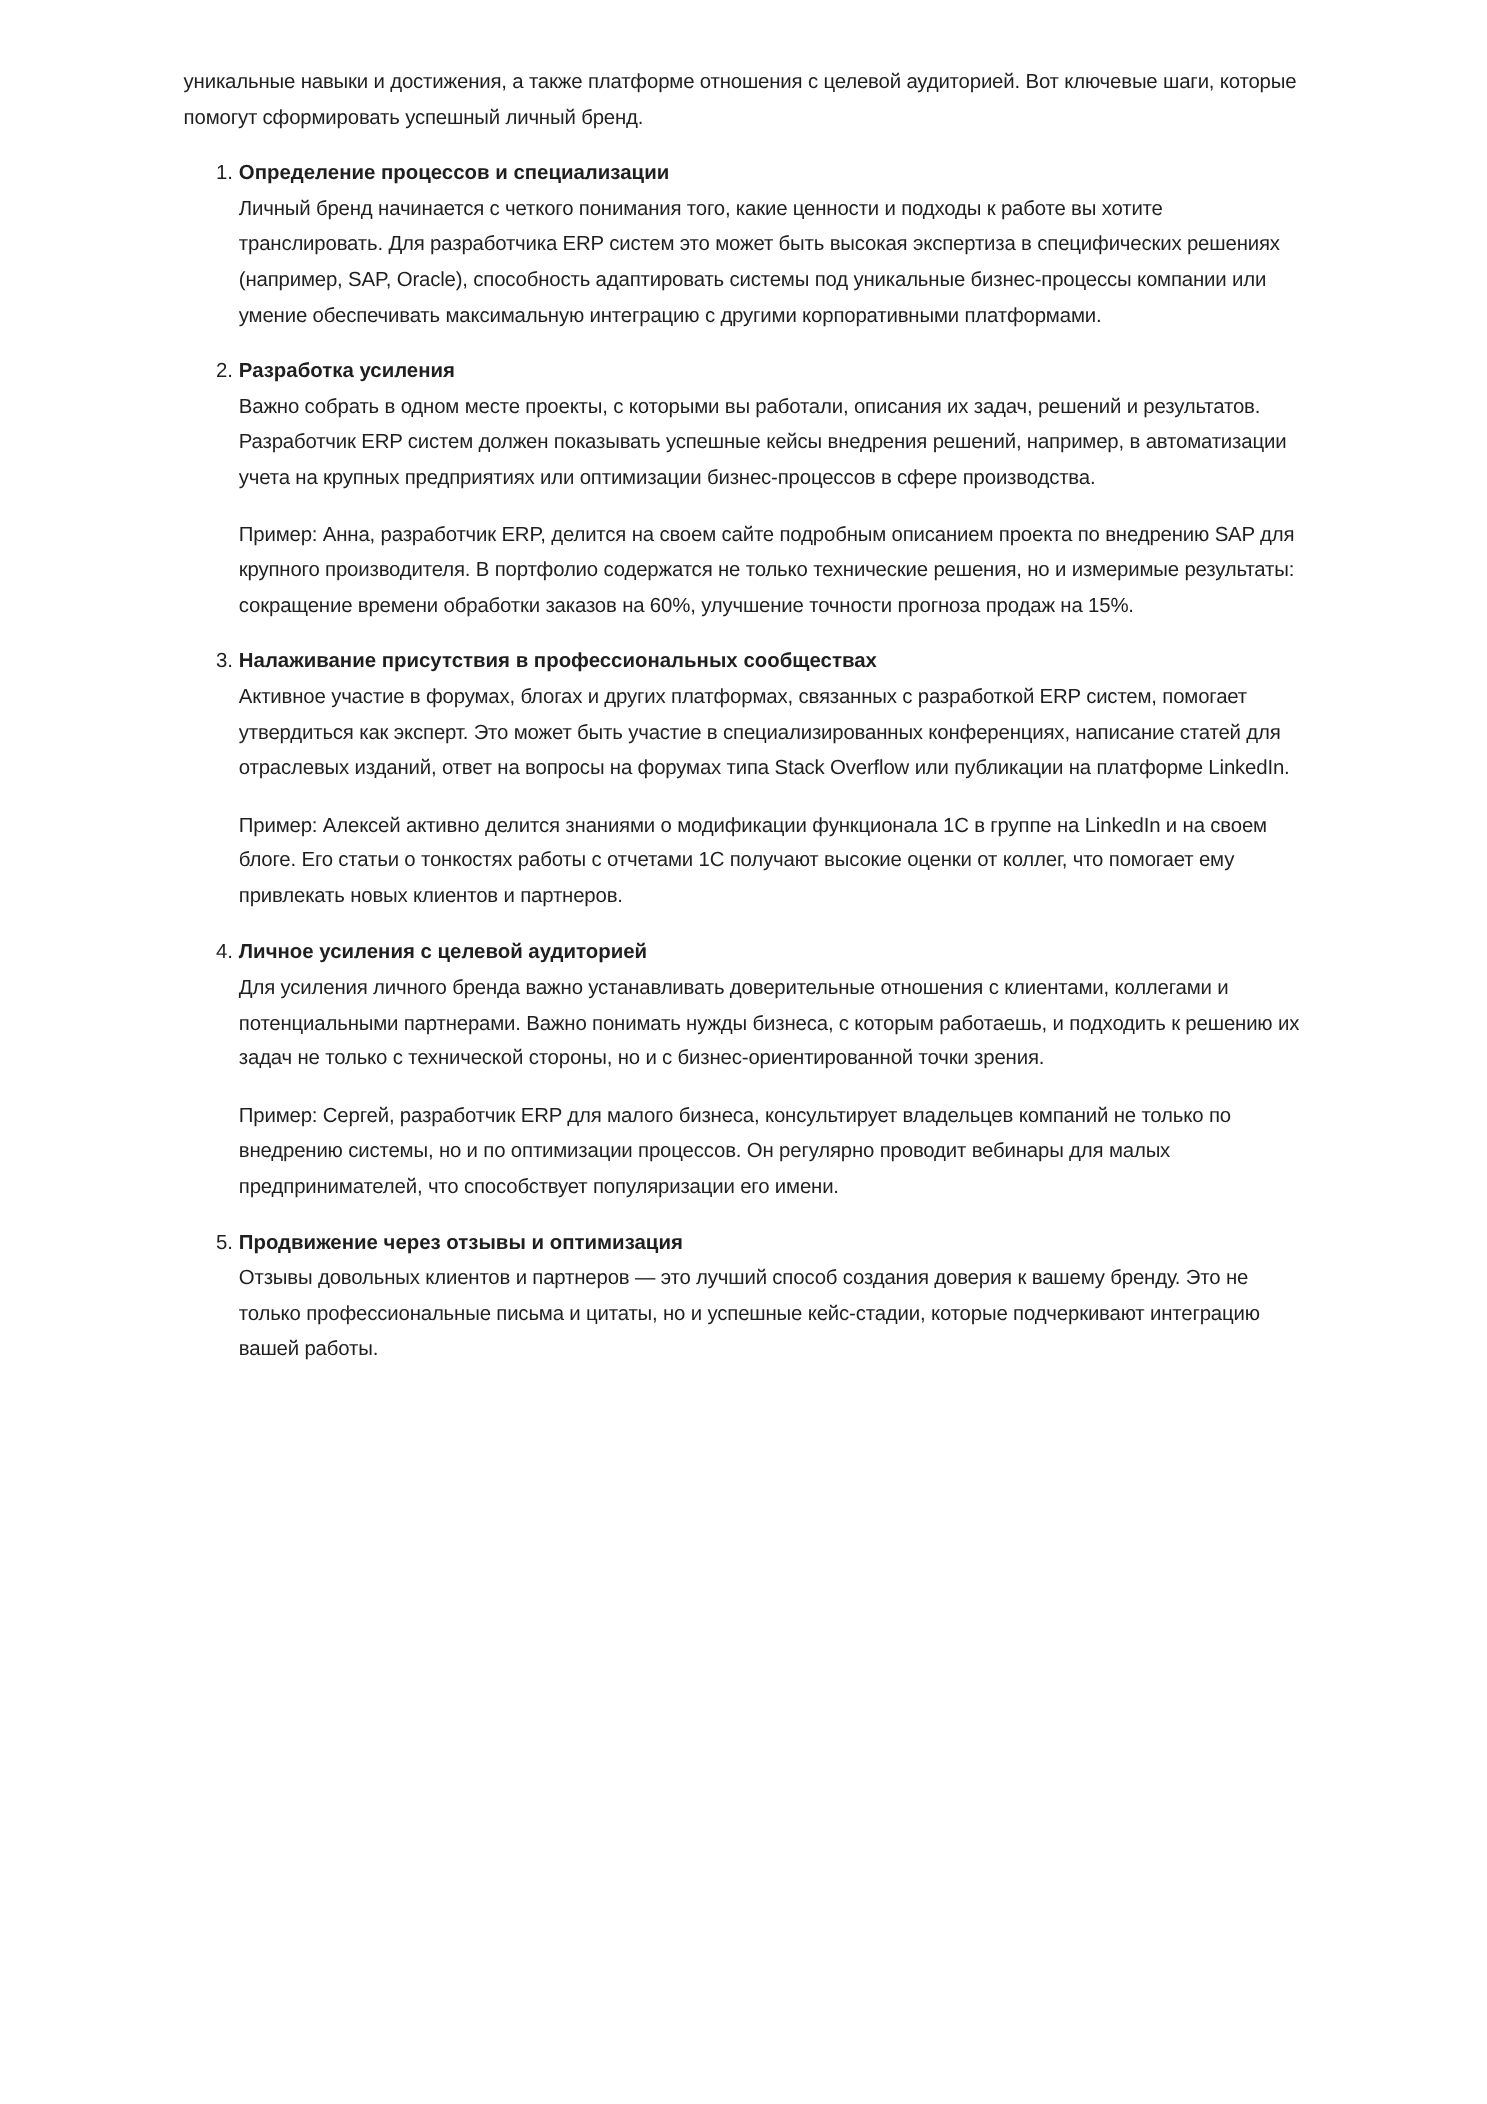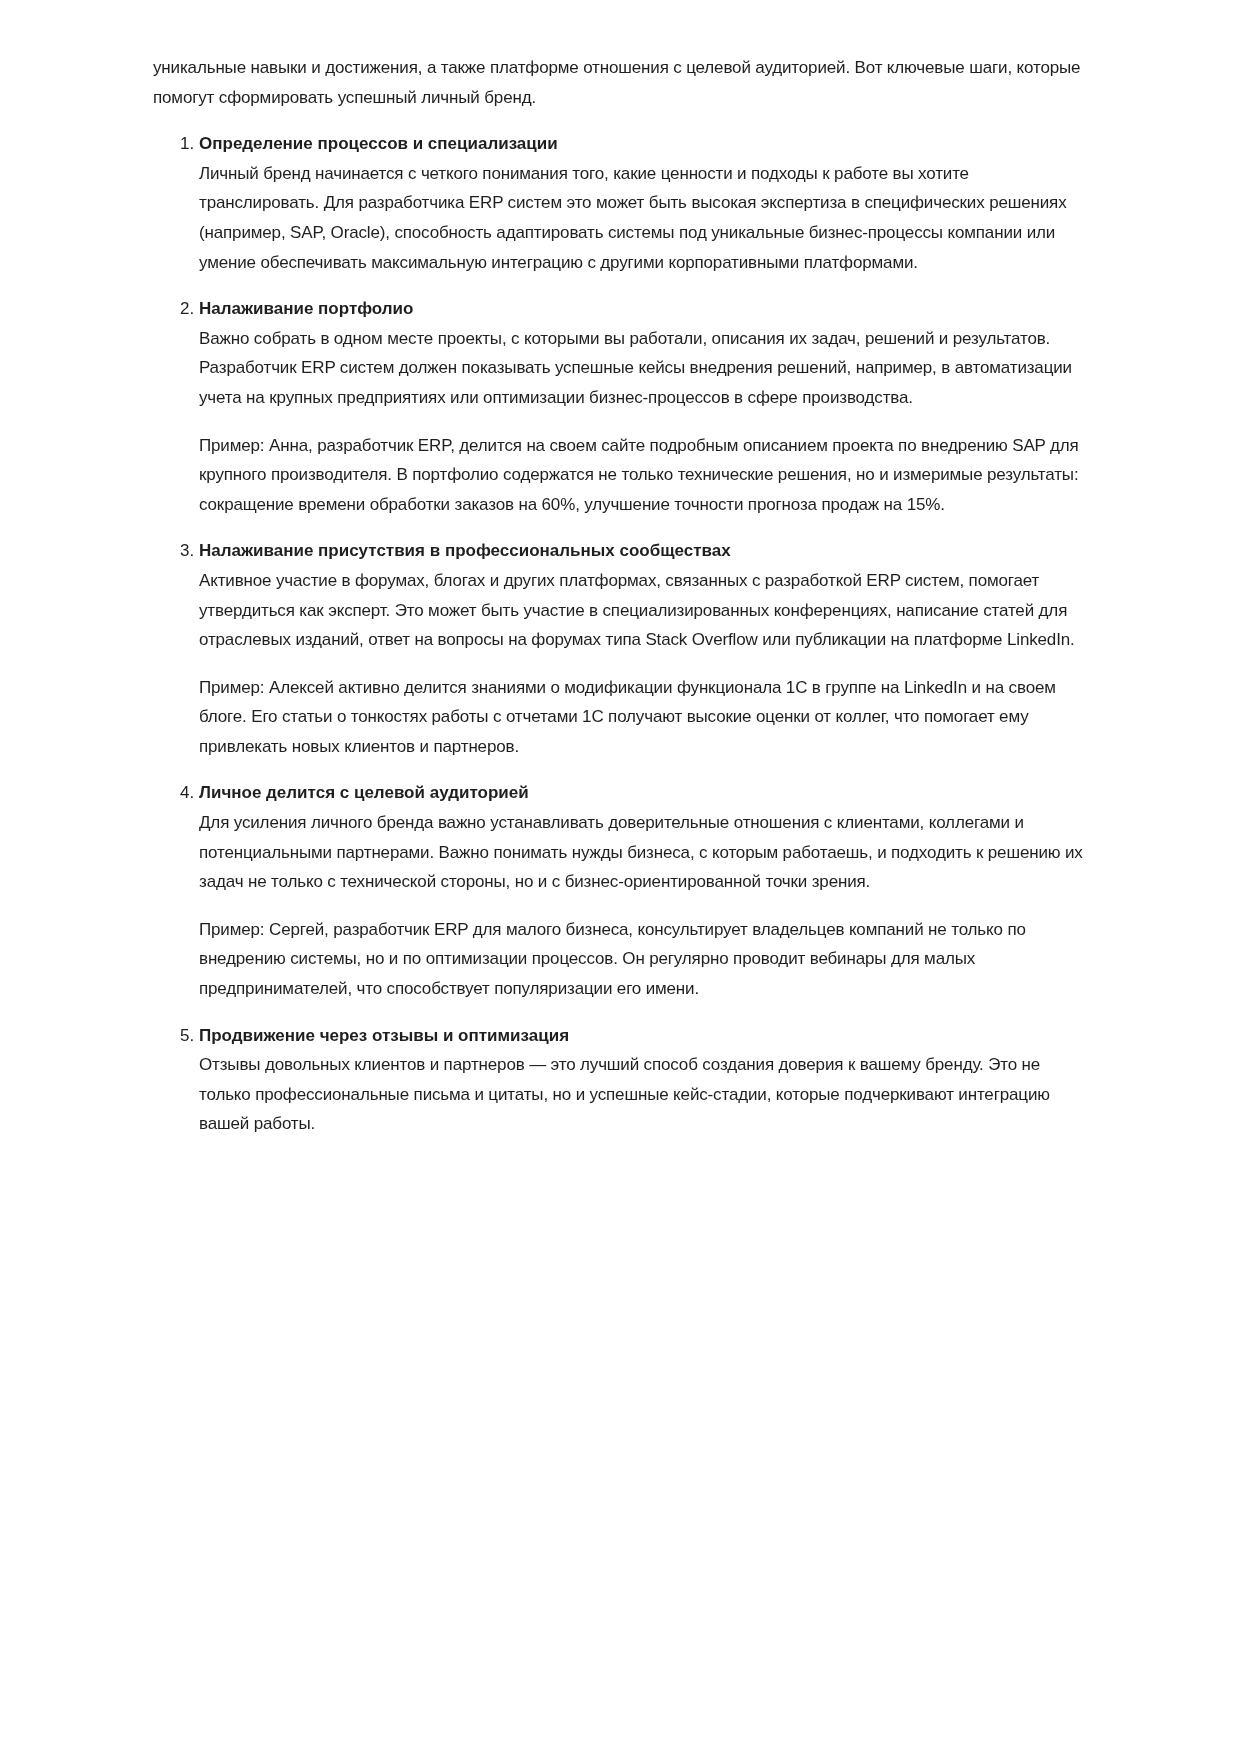--- a/index.html
+++ b/index.html
@@ -26,33 +26,33 @@
   <p class="intro">уникальные навыки и достижения, а также платформе отношения с целевой аудиторией. Вот ключевые шаги, которые помогут сформировать успешный личный бренд.</p>
 
   <ol class="steps">
     <li class="step">
       <span class="num">1.</span>
       <p class="step-title">Определение процессов и специализации</p>
       <p class="step-text">Личный бренд начинается с четкого понимания того, какие ценности и подходы к работе вы хотите транслировать. Для разработчика ERP систем это может быть высокая экспертиза в специфических решениях (например, SAP, Oracle), способность адаптировать системы под уникальные бизнес-процессы компании или умение обеспечивать максимальную интеграцию с другими корпоративными платформами.</p>
     </li>
     <li class="step">
       <span class="num">2.</span>
-      <p class="step-title">Налаживание портфолио</p>
+      <p class="step-title">Разработка усиления</p>
       <p class="step-text">Важно собрать в одном месте проекты, с которыми вы работали, описания их задач, решений и результатов. Разработчик ERP систем должен показывать успешные кейсы внедрения решений, например, в автоматизации учета на крупных предприятиях или оптимизации бизнес-процессов в сфере производства.</p>
       <p class="step-example">Пример: Анна, разработчик ERP, делится на своем сайте подробным описанием проекта по внедрению SAP для крупного производителя. В портфолио содержатся не только технические решения, но и измеримые результаты: сокращение времени обработки заказов на 60%, улучшение точности прогноза продаж на 15%.</p>
     </li>
     <li class="step">
       <span class="num">3.</span>
       <p class="step-title">Налаживание присутствия в профессиональных сообществах</p>
       <p class="step-text">Активное участие в форумах, блогах и других платформах, связанных с разработкой ERP систем, помогает утвердиться как эксперт. Это может быть участие в специализированных конференциях, написание статей для отраслевых изданий, ответ на вопросы на форумах типа Stack Overflow или публикации на платформе LinkedIn.</p>
       <p class="step-example">Пример: Алексей активно делится знаниями о модификации функционала 1С в группе на LinkedIn и на своем блоге. Его статьи о тонкостях работы с отчетами 1С получают высокие оценки от коллег, что помогает ему привлекать новых клиентов и партнеров.</p>
     </li>
     <li class="step">
       <span class="num">4.</span>
-      <p class="step-title">Личное делится с целевой аудиторией</p>
+      <p class="step-title">Личное усиления с целевой аудиторией</p>
       <p class="step-text">Для усиления личного бренда важно устанавливать доверительные отношения с клиентами, коллегами и потенциальными партнерами. Важно понимать нужды бизнеса, с которым работаешь, и подходить к решению их задач не только с технической стороны, но и с бизнес-ориентированной точки зрения.</p>
       <p class="step-example">Пример: Сергей, разработчик ERP для малого бизнеса, консультирует владельцев компаний не только по внедрению системы, но и по оптимизации процессов. Он регулярно проводит вебинары для малых предпринимателей, что способствует популяризации его имени.</p>
     </li>
     <li class="step">
       <span class="num">5.</span>
       <p class="step-title">Продвижение через отзывы и оптимизация</p>
       <p class="step-text">Отзывы довольных клиентов и партнеров — это лучший способ создания доверия к вашему бренду. Это не только профессиональные письма и цитаты, но и успешные кейс-стадии, которые подчеркивают интеграцию вашей работы.</p>
     </li>
   </ol>
 </div>

